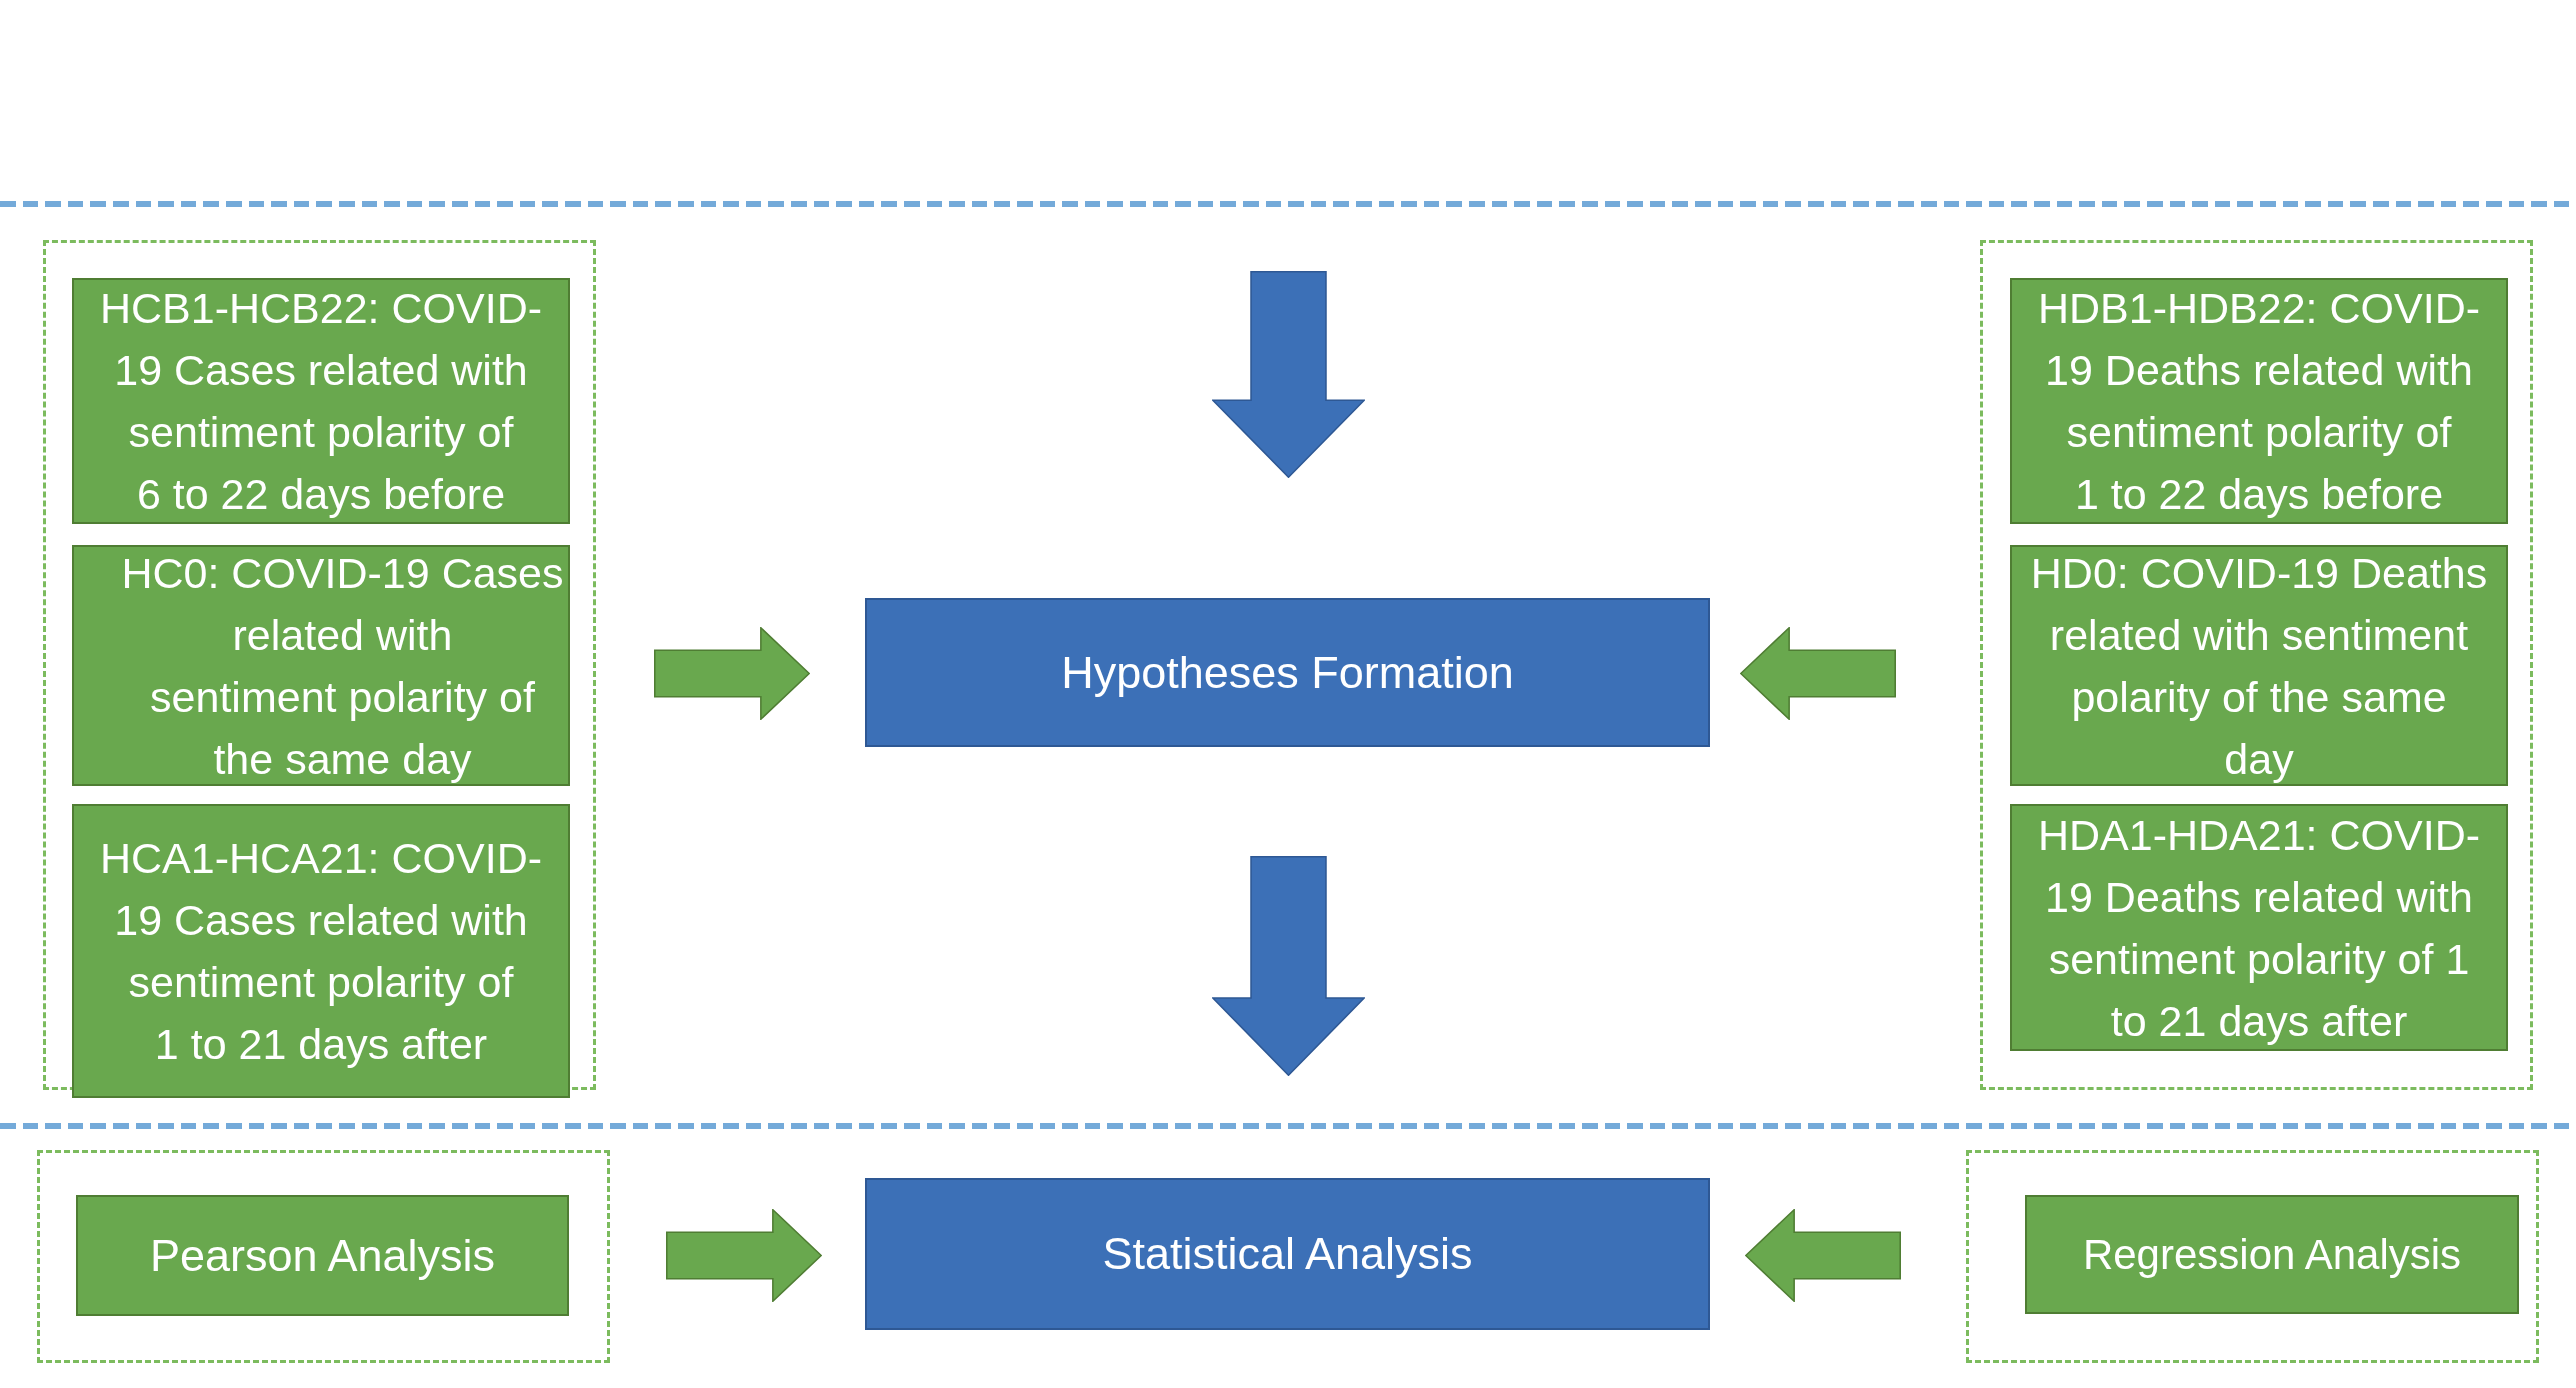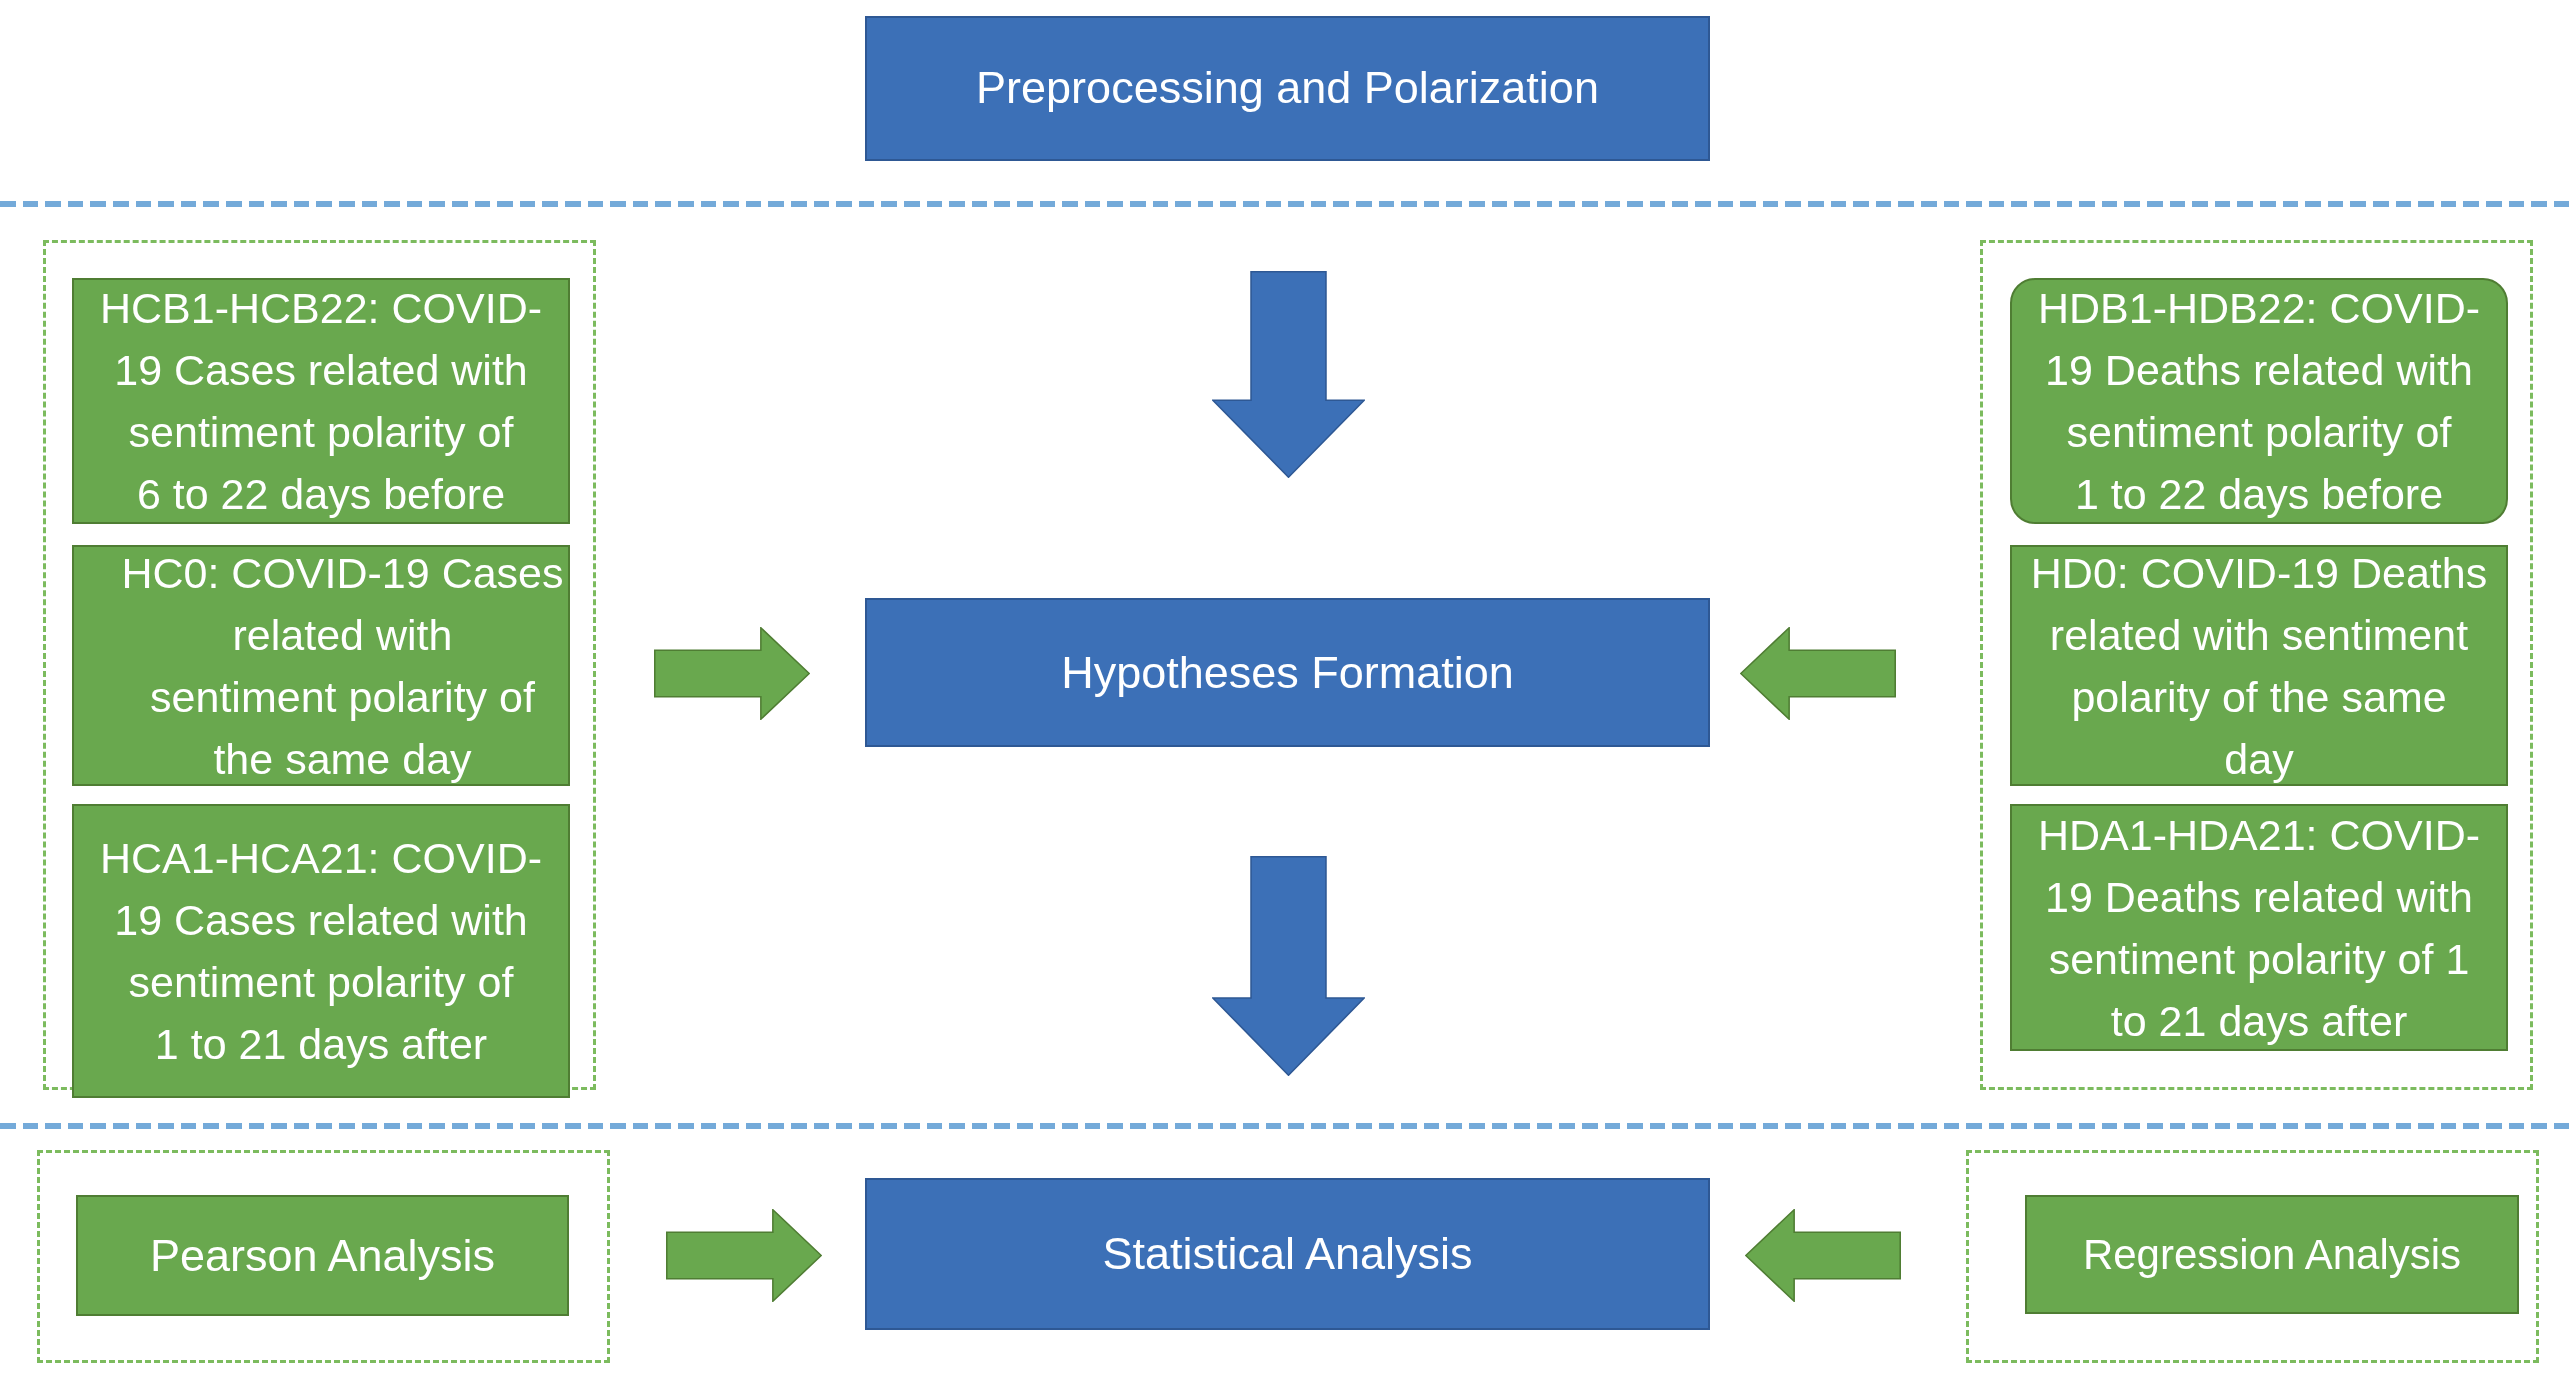--- a/index.html
+++ b/index.html
@@ -51,21 +51,21 @@
     background: var(--green-fill, #69A84E);
     border: 2.3px solid var(--green-border, #4F7D33);
     color: var(--text, #fff);
     display: flex; align-items: center; justify-content: center;
     font-size: 43px; line-height: 62px; text-align: center;
     white-space: pre;
   }
   .box-hcb { left: 72px;  top: 278px;  width: 498px; height: 246px; }
   .box-hc0 { left: 72px;  top: 545px;  width: 498px; height: 241px; padding-left: 43px; }
   .box-hca { left: 72px;  top: 804px; width: 498px; height: 294px; }
-  .box-hdb { left: 2010px; top: 278px;  width: 498px; height: 246px; border-radius: 25px; }
+  .box-hdb { left: 2010px; top: 278px;  width: 498px; height: 246px; }
   .box-hd0 { left: 2010px; top: 545px;  width: 498px; height: 241px; }
   .box-hda { left: 2010px; top: 804px; width: 498px; height: 247px; }
 
   .box-pearson    { left: 76px;   top: 1195px; width: 493px; height: 121px; font-size: 45px; }
   .box-regression { left: 2025px; top: 1195px; width: 494px; height: 119px; font-size: 42px; }
 
   .arrow { position: absolute; }
   .arrow svg { display: block; width: 100%; height: 100%; }
   .arrow-down-1 { left: 1212px; top: 271px;  width: 153px; height: 207px; }
   .arrow-down-2 { left: 1212px; top: 856px; width: 153px; height: 220px; }
@@ -75,21 +75,20 @@
   .arrow-regression { left: 1745px; top: 1209px; width: 156px; height: 93px; }
 
   .blue-poly  { fill: var(--blue-fill, #3C70B7); stroke: var(--blue-border, #2E5894); stroke-width: 2; }
   .green-poly { fill: var(--green-fill, #69A84E); stroke: var(--green-border, #4F7D33); stroke-width: 2; }
 </style>
 </head>
 <body>
 
 <div class="stage">
 
-  <div class="blue-box box-preprocessing">Preprocessing and Polarization</div>
 
   <div class="sep sep-top"></div>
   <div class="sep sep-bottom"></div>
 
   <div class="arrow arrow-down-1">
     <svg viewBox="0 0 196 266" preserveAspectRatio="none" aria-hidden="true">
       <polygon class="blue-poly" points="50,1 146,1 146,166 195,166 98,265 1,166 50,166"></polygon>
     </svg>
   </div>
   <div class="arrow arrow-down-2">

